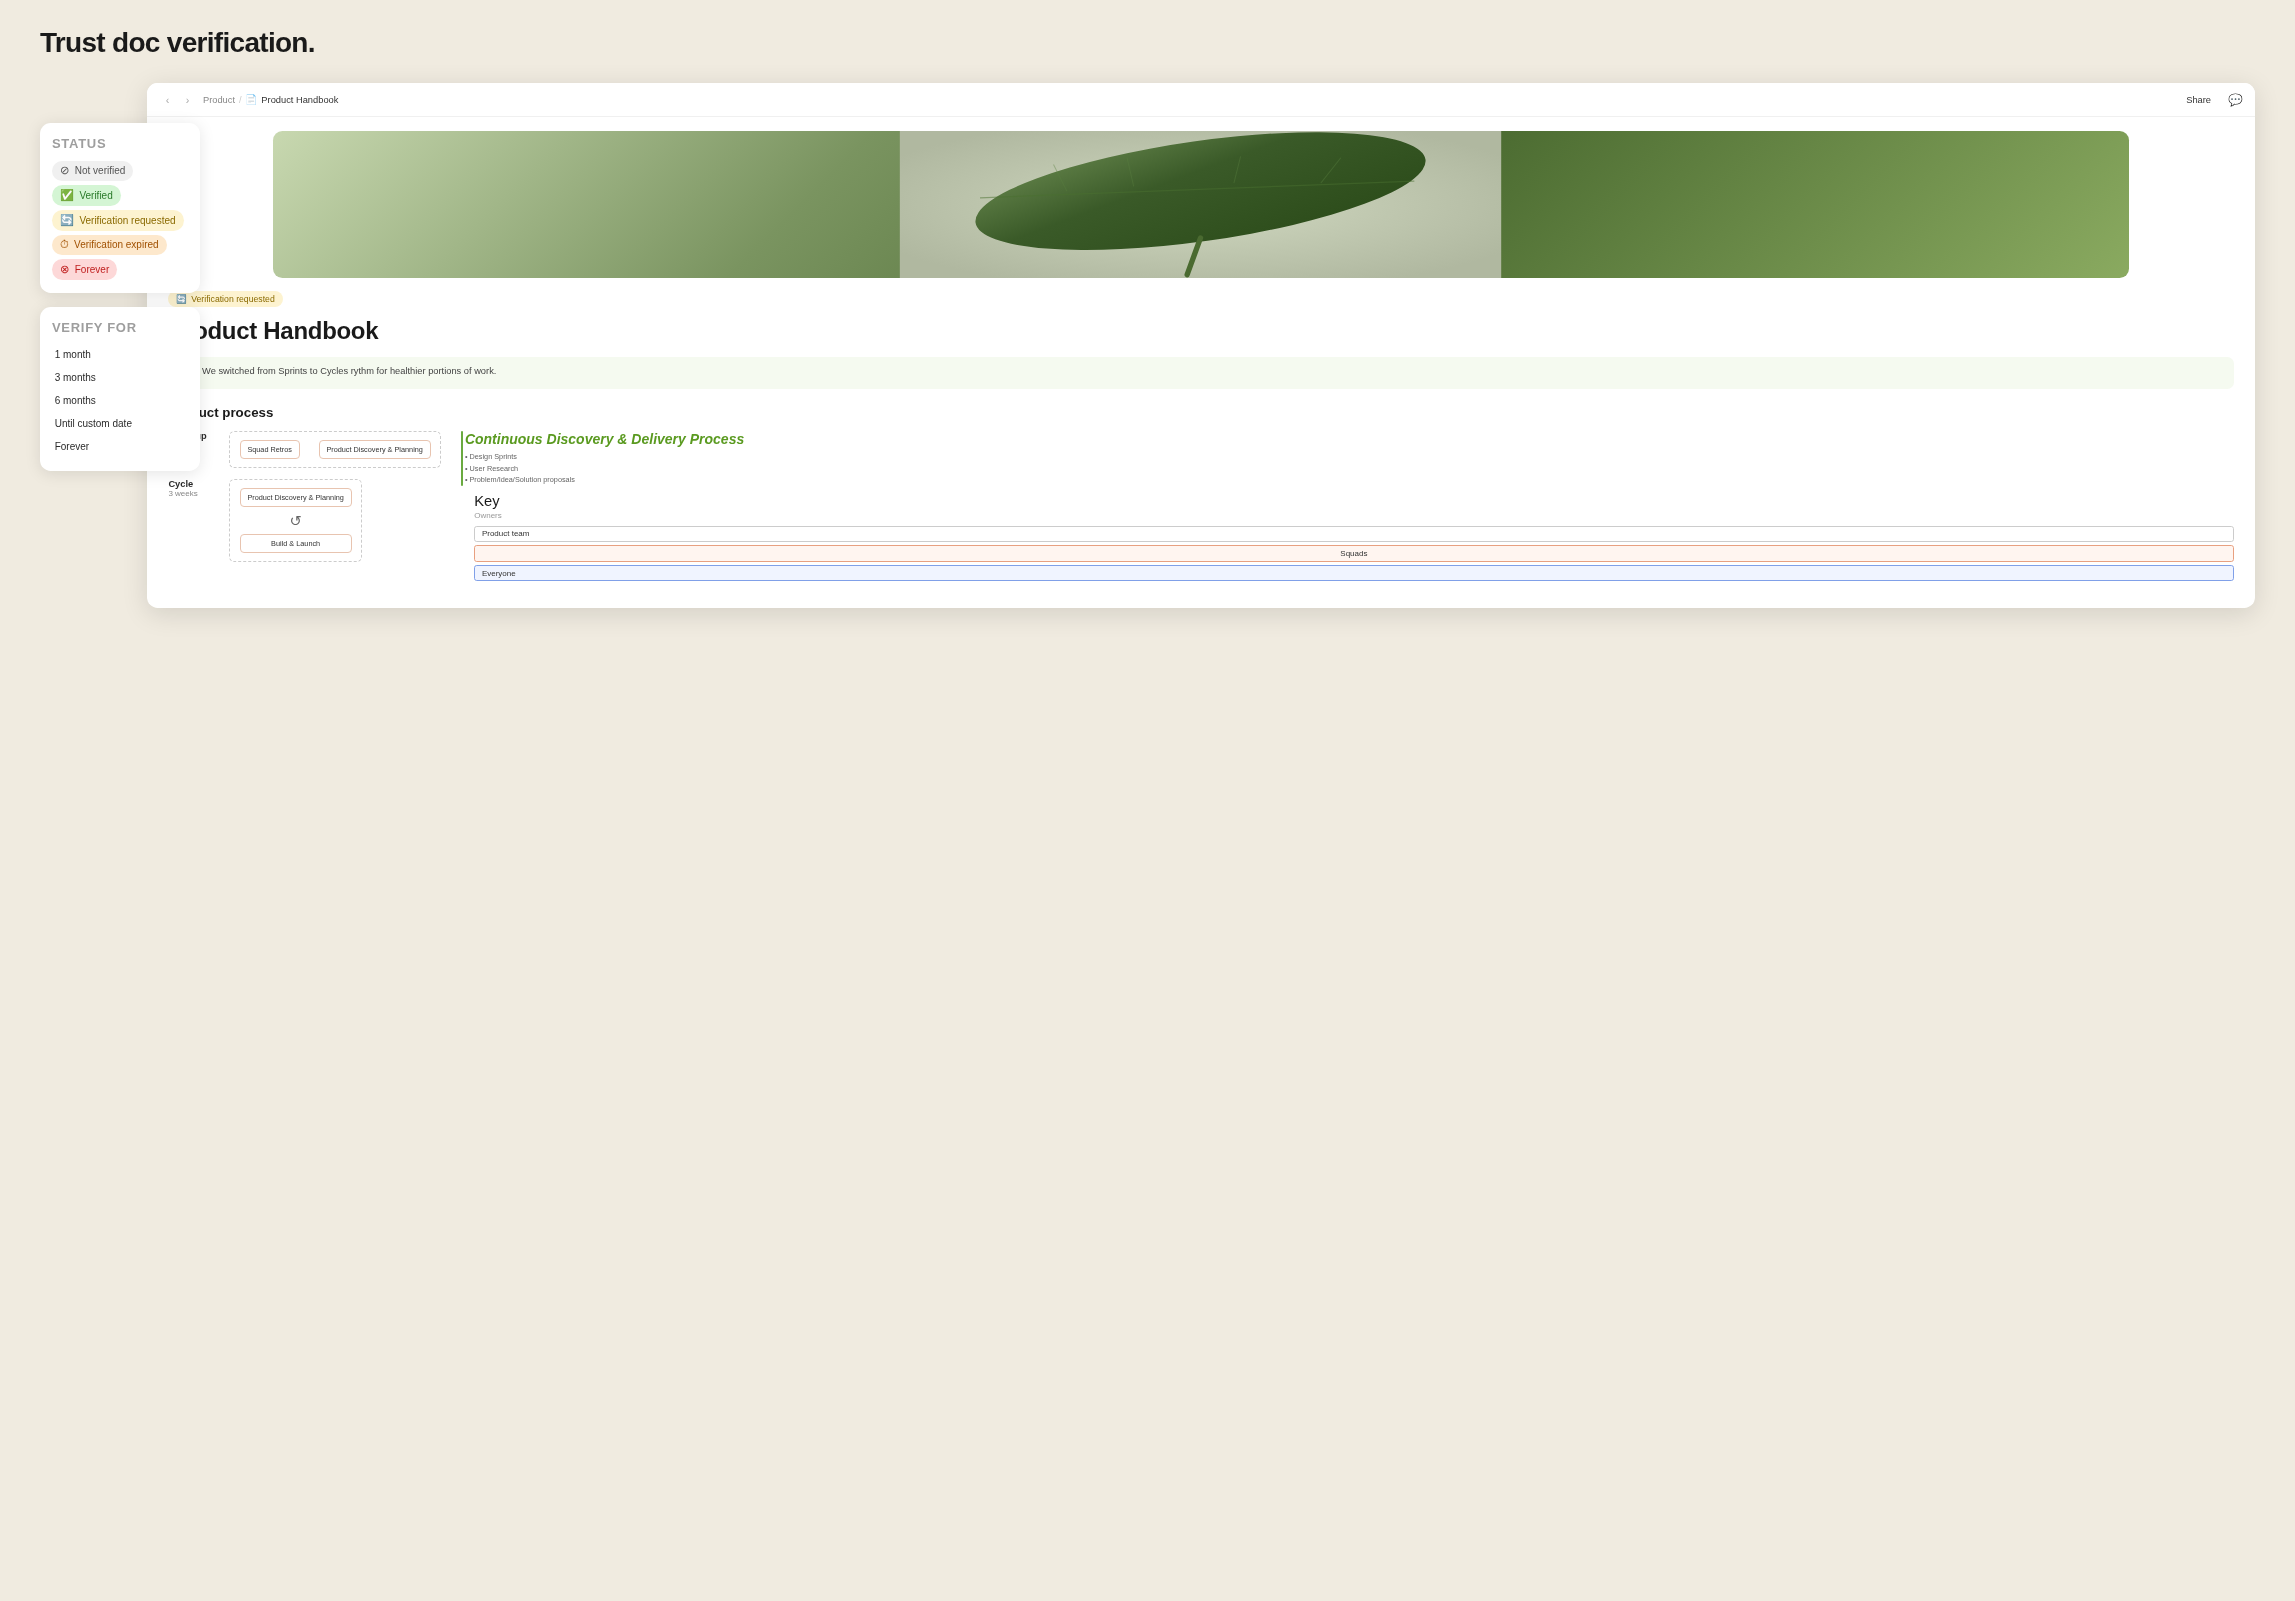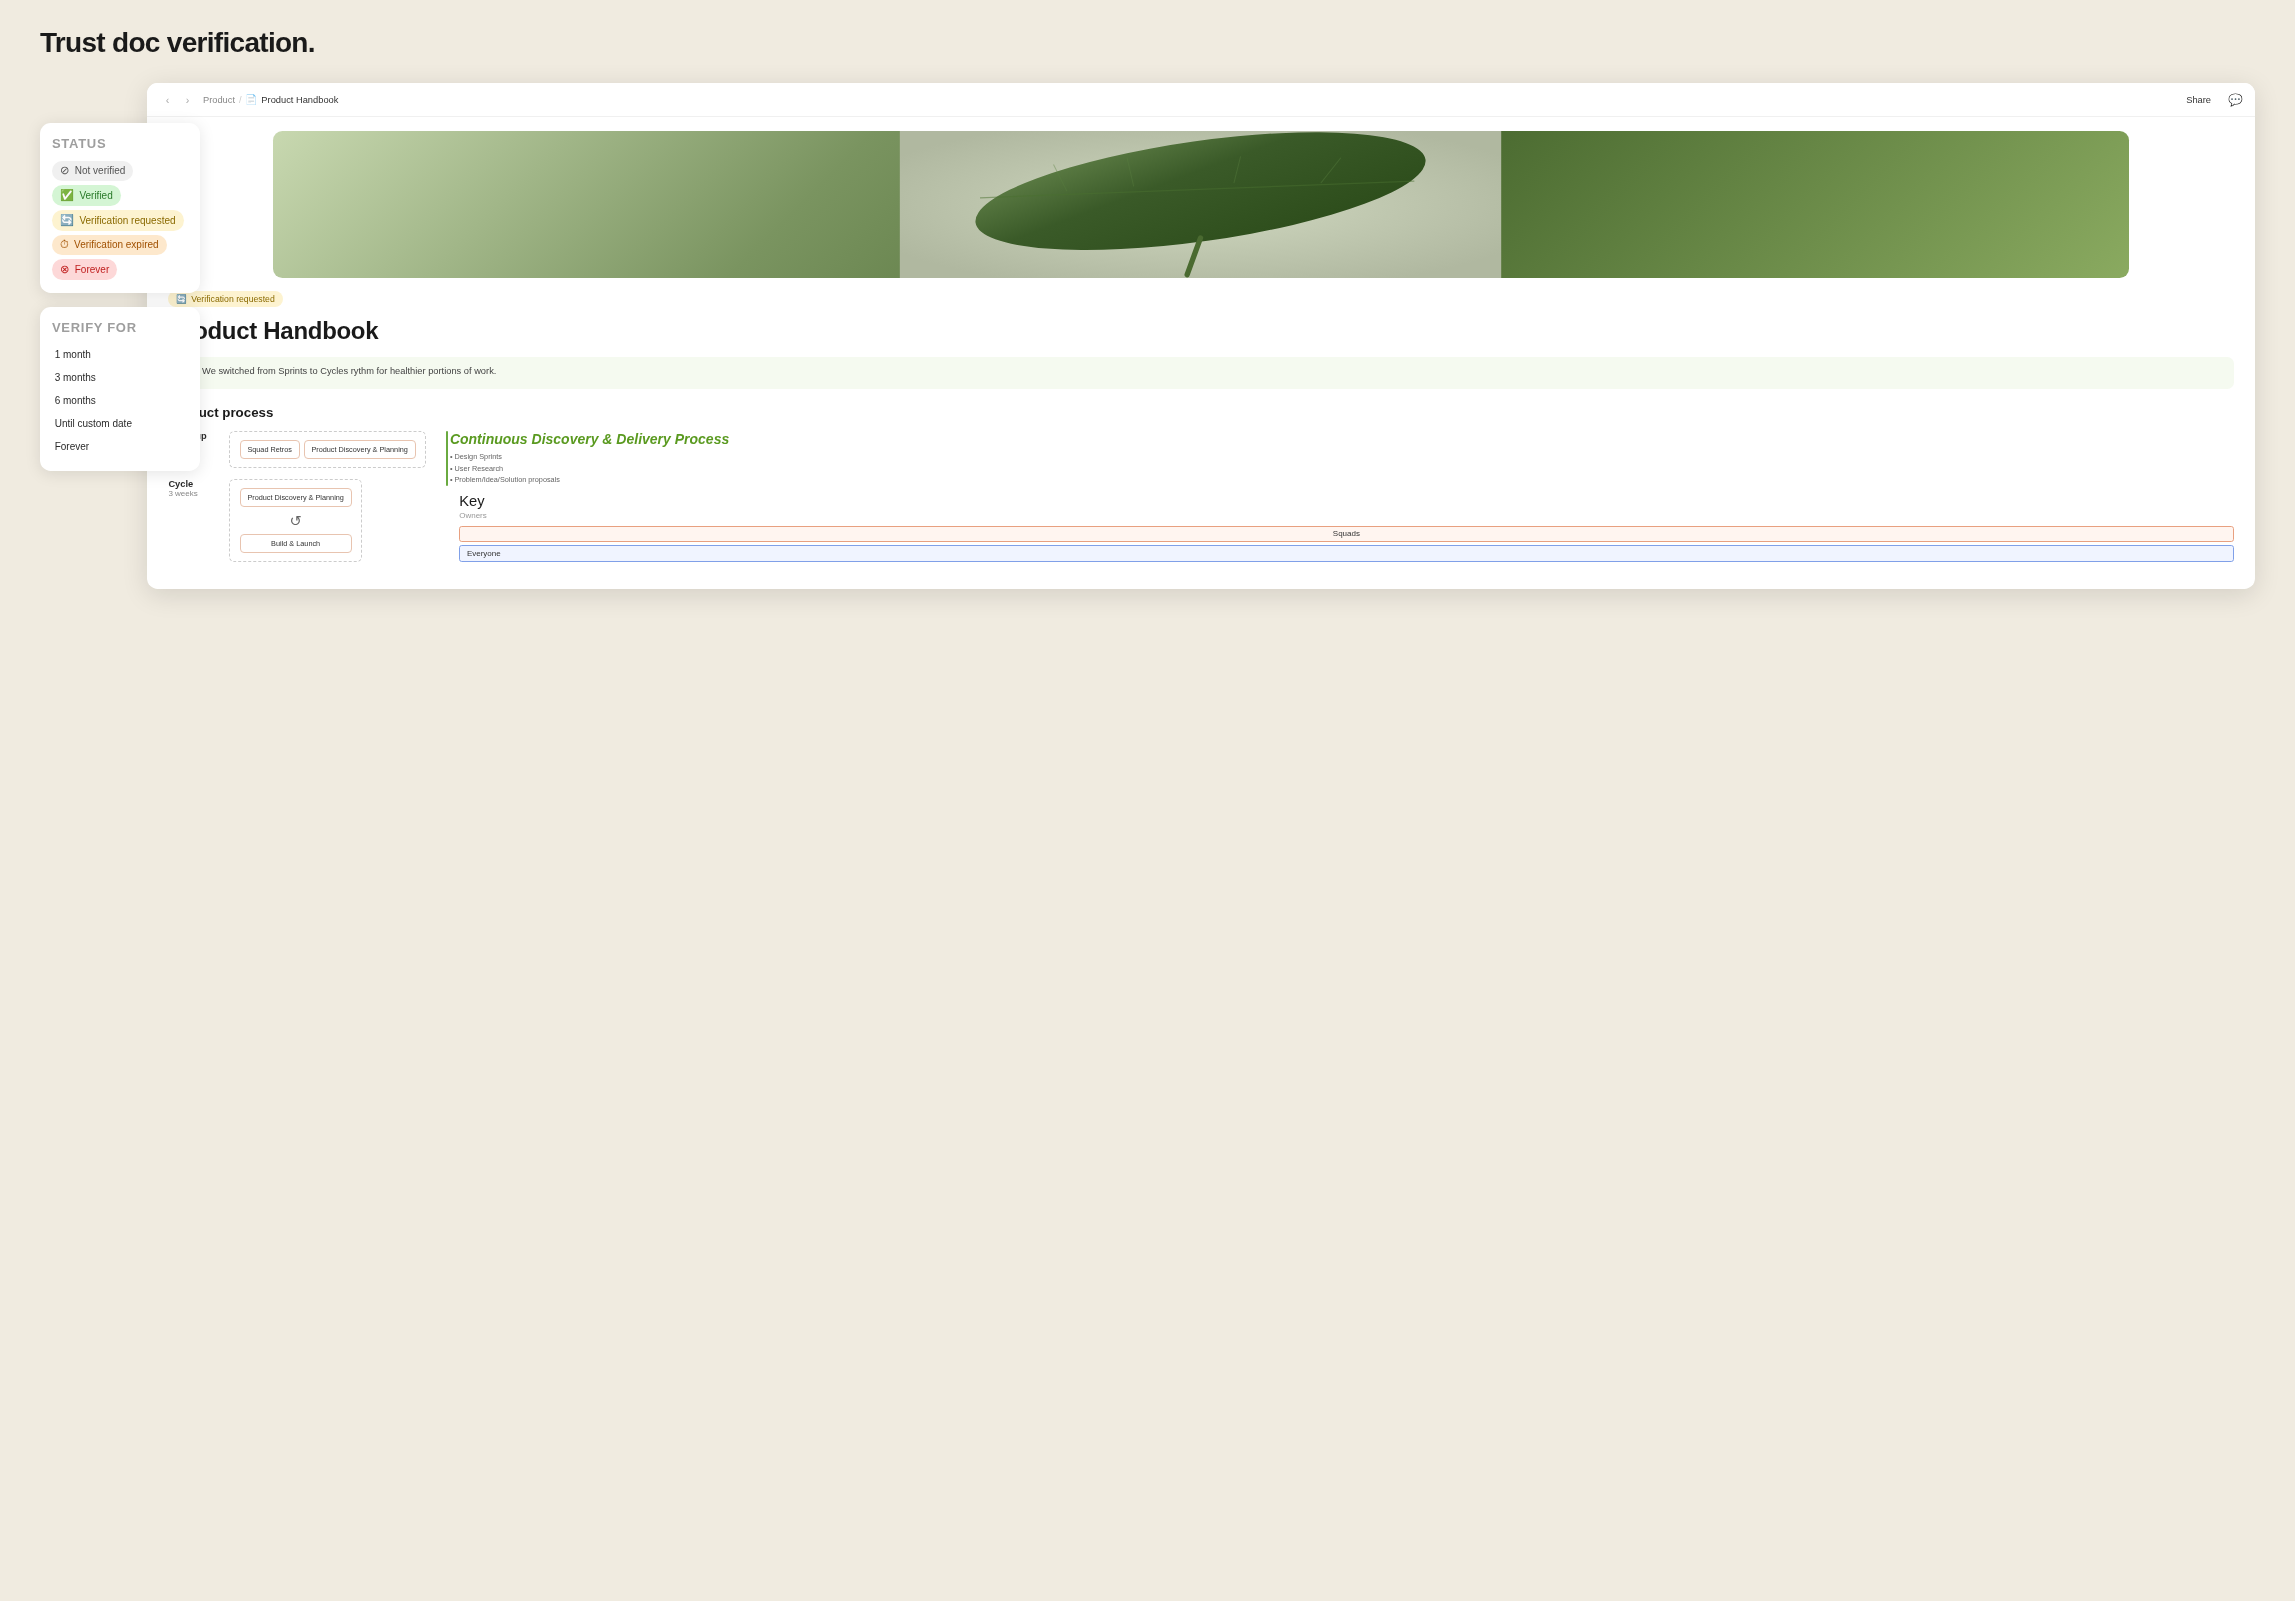--- a/index.html
+++ b/index.html
@@ -308,21 +308,21 @@
     .stage-duration {
       font-size: 8px;
       color: #888;
     }
 
     .stage-box {
       border: 1px dashed #ccc;
       border-radius: 5.3px;
       padding: 8px 9.3px;
       display: flex;
-      gap: 4px;
+      gap: 19px;
       flex-wrap: wrap;
     }
 
     .process-card {
       border: 1px solid #e8c4b0;
       border-radius: 4px;
       padding: 4px 6.7px;
       font-size: 7.3px;
       color: #333;
       text-align: center;
@@ -554,20 +554,21 @@
                   <div>• User Research</div>
                   <div>• Problem/Idea/Solution proposals</div>
                 </div>
               </div>
             </div>
 
             <div class="right-info">
               <div class="key-section">Key</div>
               <div class="owners-label">Owners</div>
               <div class="owner-tags">
+                <div class="owner-tag">Product team</div>
                 <div class="owner-tag orange">Squads</div>
                 <div class="owner-tag blue">Everyone</div>
               </div>
             </div>
 
           </div>
 
         </div>
 
       </div>

